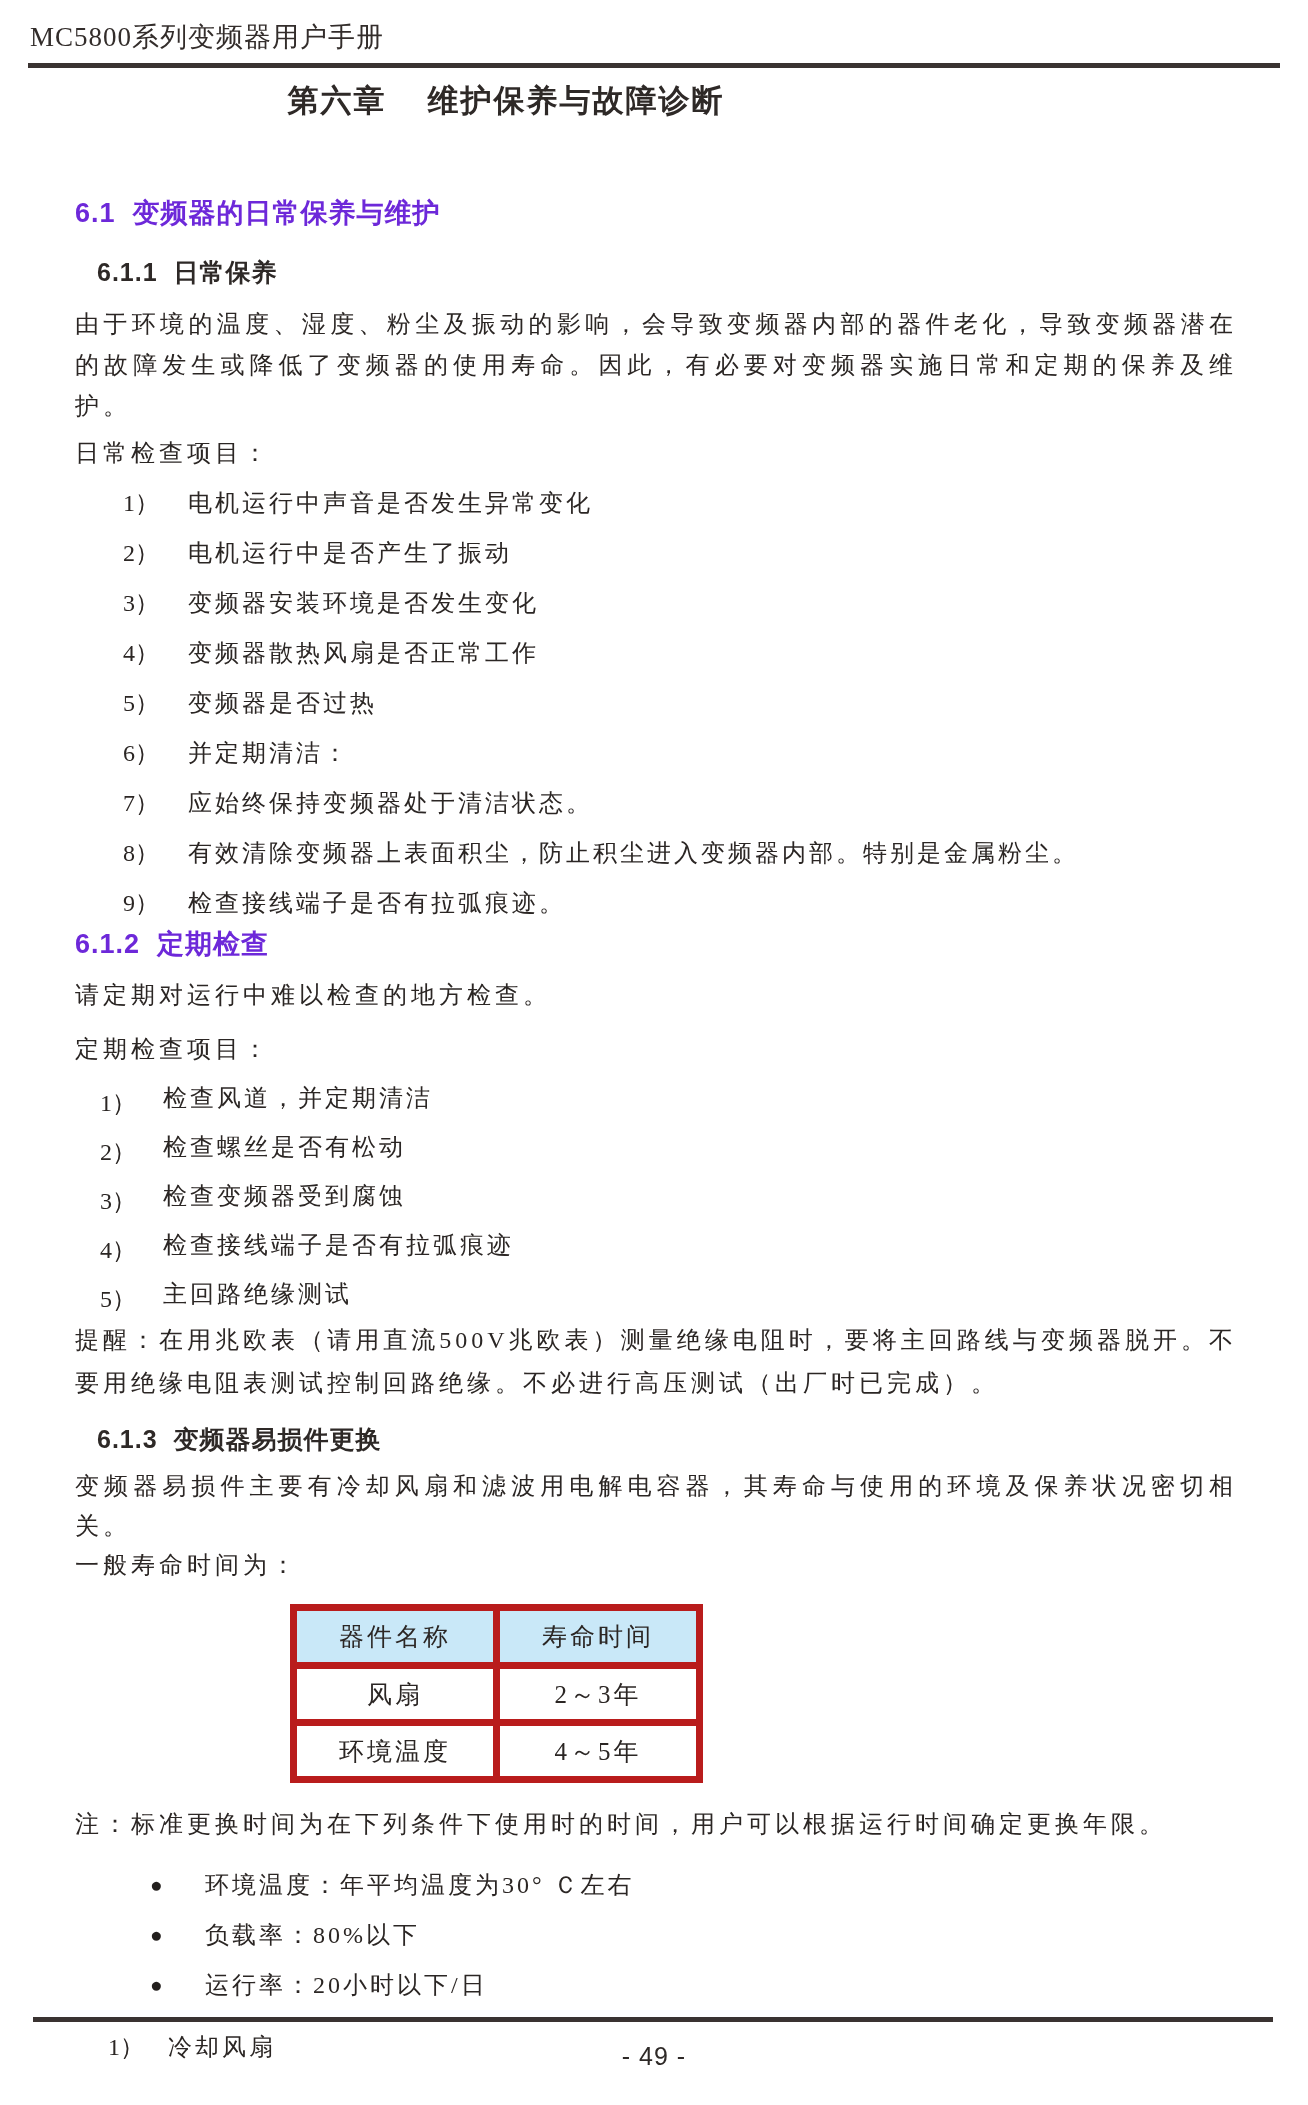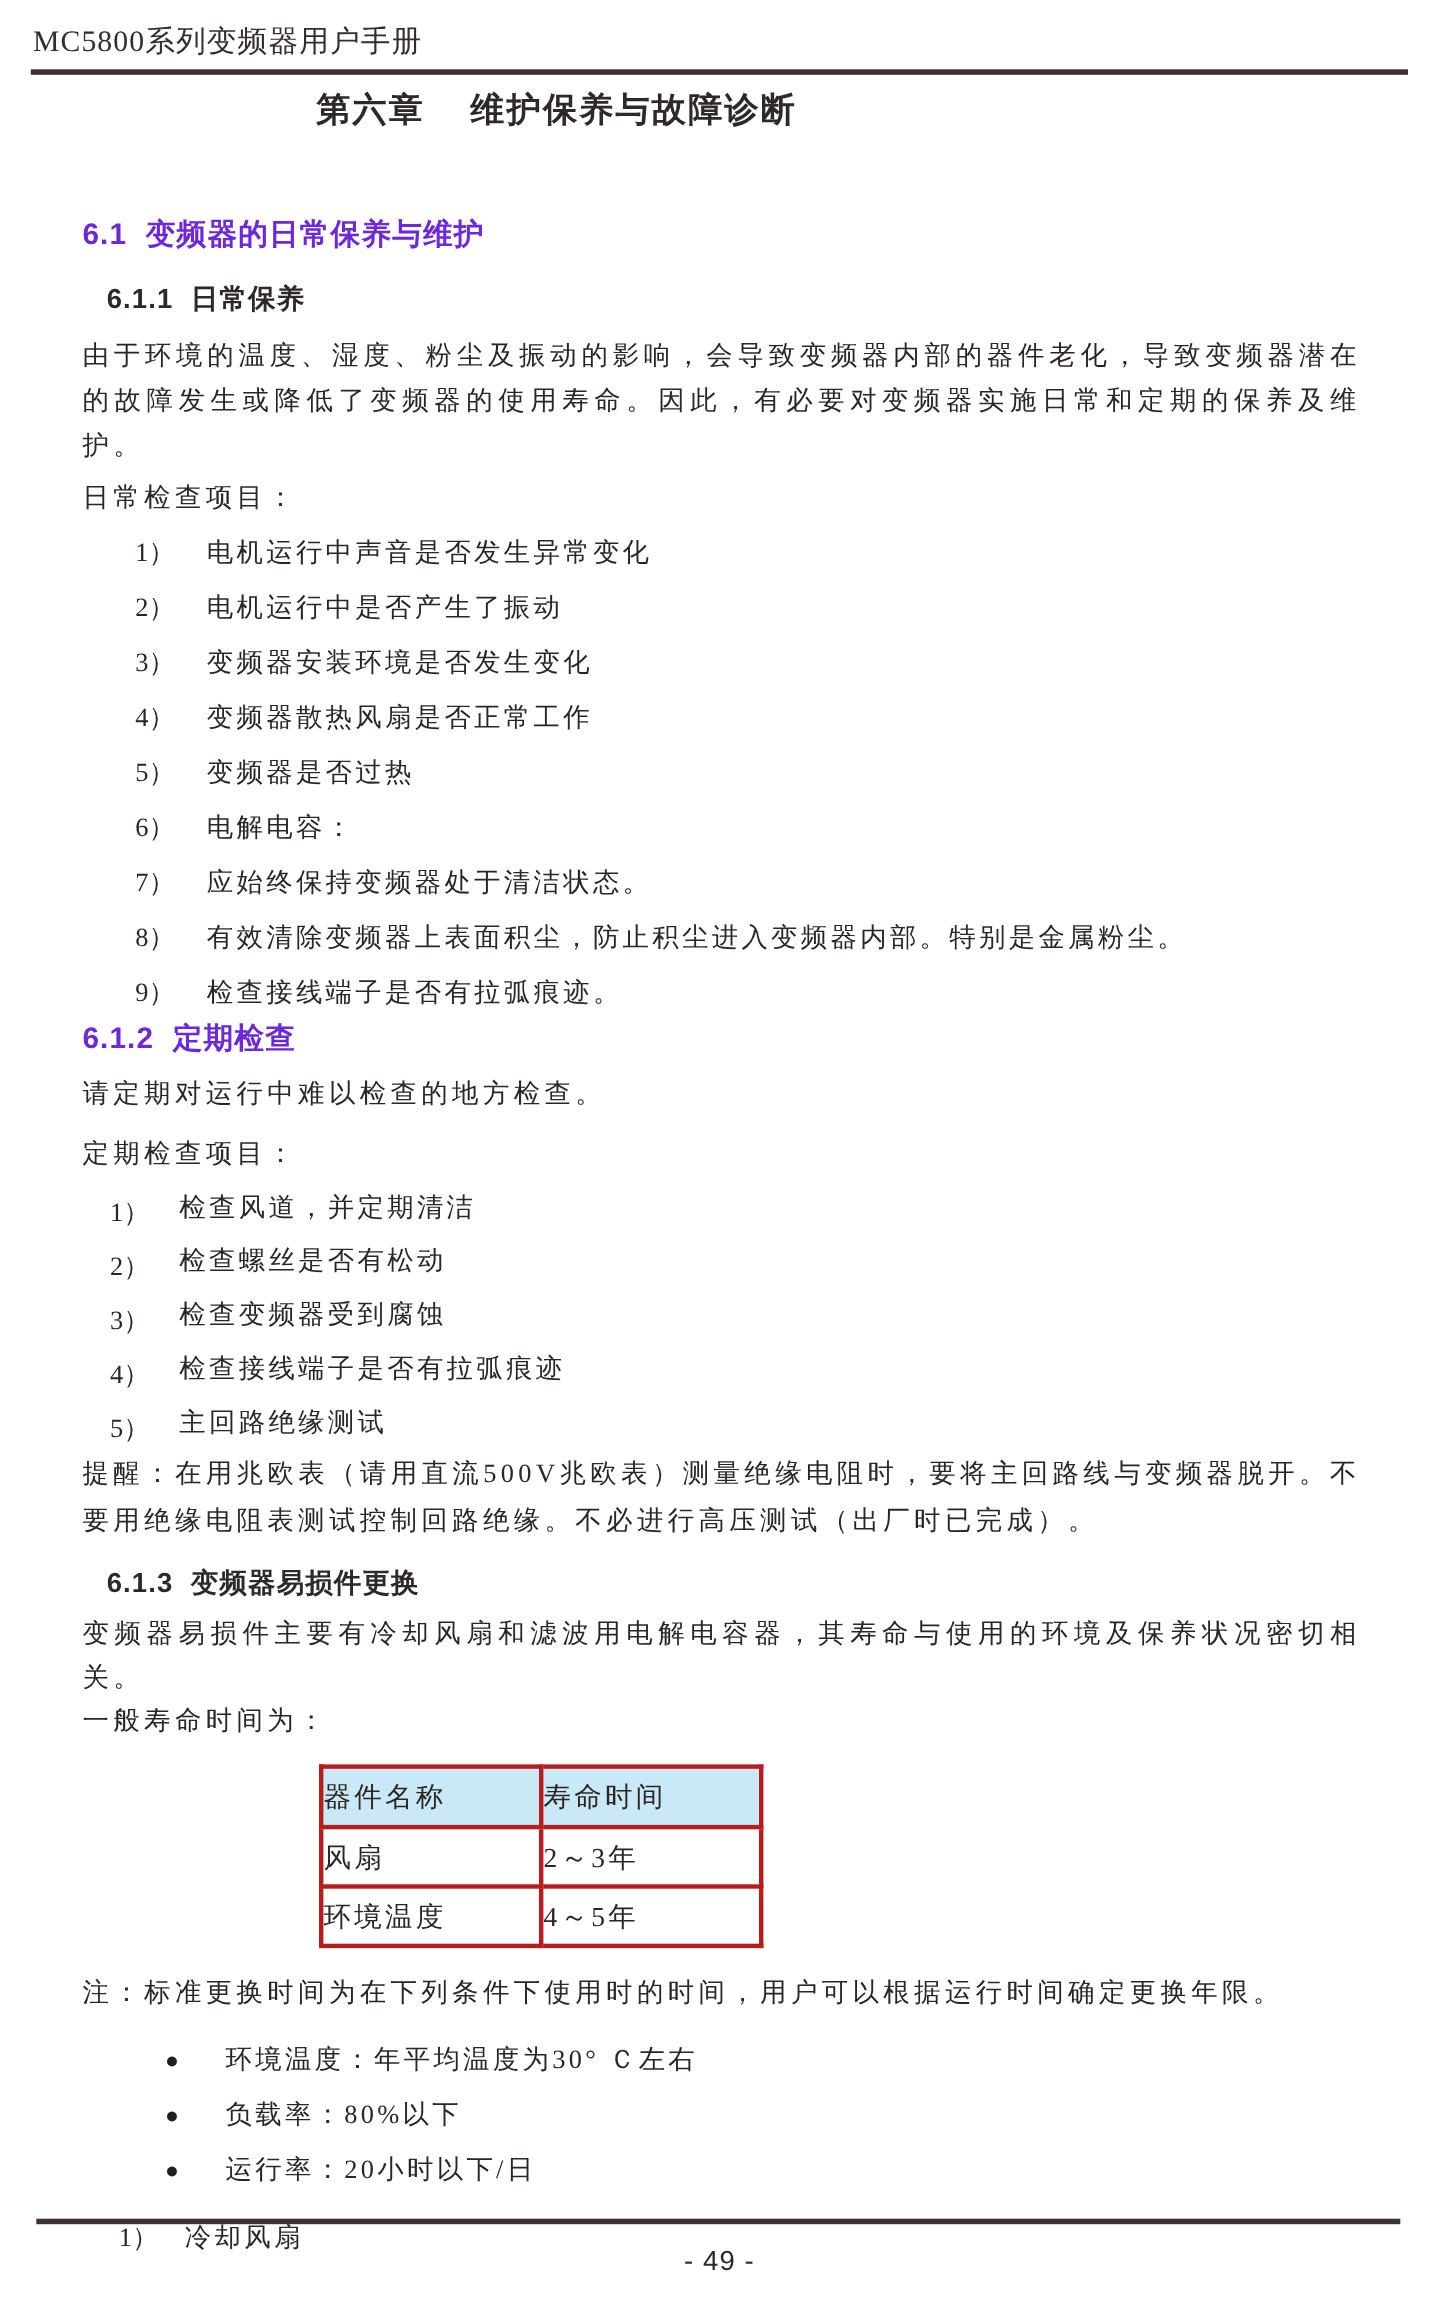--- a/index.html
+++ b/index.html
@@ -56,21 +56,21 @@
   .list1 .li{margin:20px 0 0 95px;}
   .list1 .num{width:65px;flex:0 0 65px;letter-spacing:0;}
   .list2 .li{margin:19px 0 0 72px;}
   .list2 .num{width:63px;flex:0 0 63px;letter-spacing:0;position:relative;top:5px;}
 
   table.life{
     margin:24px 0 0 262px;border-collapse:collapse;
     font-size:25px;letter-spacing:3px;color:#2b2624;
   }
   table.life td,table.life th{
-    border:4px solid #b91c1c;text-align:left;font-weight:normal;
+    border:7px solid #b91c1c;text-align:center;font-weight:normal;
     width:196px;height:50px;padding:0;
   }
   table.life th{background:#c9e8f8;height:51px;}
 
   .blist{margin:0;padding:0;}
   .blist .li{display:flex;align-items:center;line-height:32px;font-size:24px;letter-spacing:3px;margin-left:122px;}
   .blist .li + .li{margin-top:18px;}
   .blist .li:first-child{margin-top:30px;}
   .b-marker{width:55px;flex:0 0 55px;font-size:21px;letter-spacing:0;color:#231f1d;}
 
@@ -116,21 +116,21 @@
     <div class="li">
         <span class="num">4）</span>
         <span class="txt">变频器散热风扇是否正常工作</span>
       </div>
     <div class="li">
         <span class="num">5）</span>
         <span class="txt">变频器是否过热</span>
       </div>
     <div class="li">
         <span class="num">6）</span>
-        <span class="txt">电解电容：</span>
+        <span class="txt">并定期清洁：</span>
       </div>
     <div class="li">
         <span class="num">7）</span>
         <span class="txt">应始终保持变频器处于清洁状态。</span>
       </div>
     <div class="li">
         <span class="num">8）</span>
         <span class="txt">有效清除变频器上表面积尘，防止积尘进入变频器内部。特别是金属粉尘。</span>
       </div>
     <div class="li">

